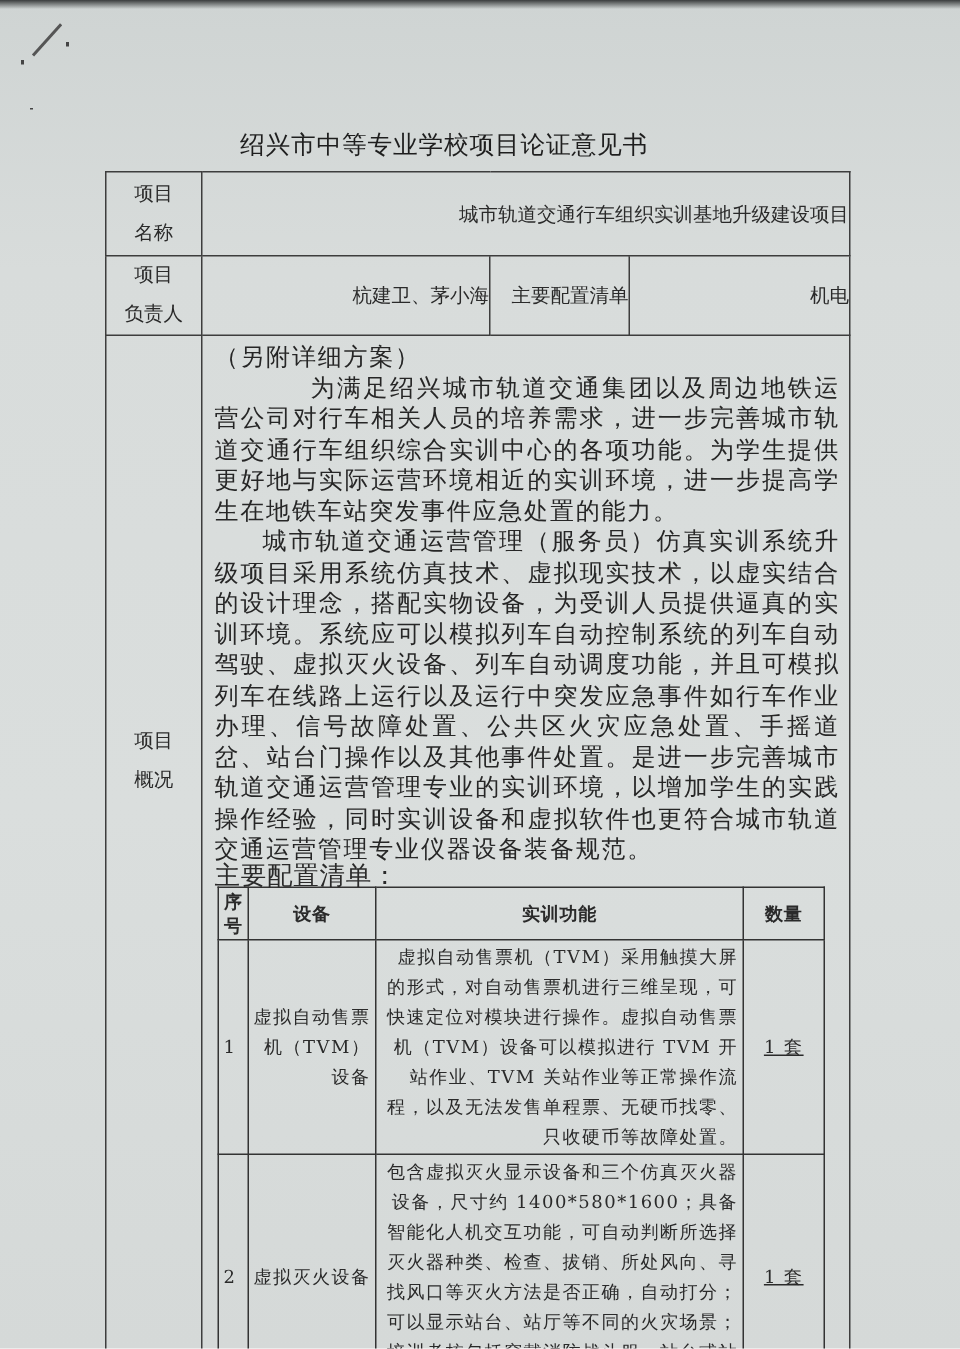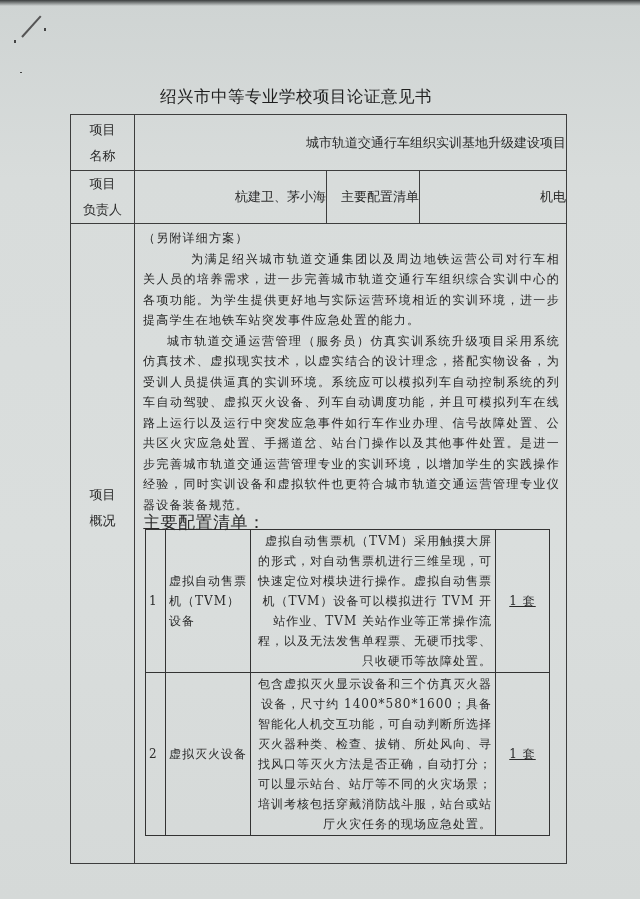--- a/index.html
+++ b/index.html
@@ -33,38 +33,38 @@
     font-size: 13px;
     margin-top: 24px;
   }
   .label-cell {
     text-align: center; line-height: 26px;
     font-family: "DejaVu Sans", "Liberation Sans", sans-serif; font-size: 13px;
   }
   .value-cell { text-align: right; font-family: "DejaVu Sans", "Liberation Sans", sans-serif; font-size: 13px; }
   .overview-cell { vertical-align: top !important; padding: 4px 6px 0 8px !important; }
   .para {
-    font-size: 12px; line-height: 20.5px; letter-spacing: 1.2px; margin: 0;
+    font-size: 16px; line-height: 20.5px; letter-spacing: 1.2px; margin: 0;
     text-align: justify; color: #262626;
   }
   .indent { text-indent: 2em; }
   .list-title { font-size: 17px; line-height: 14px; margin: 0; letter-spacing: 0.5px; }
   .config-table {
     width: 366px; border-collapse: collapse; table-layout: fixed; margin-left: 2px;
   }
   .config-table td, .config-table th {
     border: 1.2px solid #333; padding: 1px 3px; font-size: 12px;
     line-height: 20px; letter-spacing: 1px; font-weight: normal;
   }
   .config-table th {
     font-family: "DejaVu Sans", "Liberation Sans", sans-serif; font-weight: bold;
     text-align: center; line-height: 16px; letter-spacing: 0.5px;
   }
   .c-seq { text-align: left; }
-  .c-dev { text-align: left; }
+  .c-dev { text-align: right; }
   .c-func { text-align: right; }
   .c-qty { text-align: center; text-decoration: underline; }
 </style>
 </head>
 <body>
 
 <div class="top-shadow"></div>
 <div class="pencil-mark"></div>
 <div class="dot" style="left:44px;top:28px;"></div>
 <div class="dot" style="left:14px;top:40px;"></div>
@@ -107,20 +107,26 @@
       <p class="para indent">城市轨道交通运营管理（服务员）仿真实训系统升级项目采用系统仿真技术、虚拟现实技术，以虚实结合的设计理念，搭配实物设备，为受训人员提供逼真的实训环境。系统应可以模拟列车自动控制系统的列车自动驾驶、虚拟灭火设备、列车自动调度功能，并且可模拟列车在线路上运行以及运行中突发应急事件如行车作业办理、信号故障处置、公共区火灾应急处置、手摇道岔、站台门操作以及其他事件处置。是进一步完善城市轨道交通运营管理专业的实训环境，以增加学生的实践操作经验，同时实训设备和虚拟软件也更符合城市轨道交通运营管理专业仪器设备装备规范。</p>
       <p class="list-title">主要配置清单：</p>
       <table class="config-table">
         <colgroup>
           <col style="width:20px">
           <col style="width:85px">
           <col style="width:245px">
           <col style="width:54px">
         </colgroup>
         <tbody>
+              <tr>
+          <th style="padding:1px 2px;">序号</th>
+          <th>设备</th>
+          <th>实训功能</th>
+          <th>数量</th>
+        </tr>
         <tr>
           <td class="c-seq">1</td>
           <td class="c-dev">虚拟自动售票机（TVM）设备</td>
           <td class="c-func">虚拟自动售票机（TVM）采用触摸大屏的形式，对自动售票机进行三维呈现，可快速定位对模块进行操作。虚拟自动售票机（TVM）设备可以模拟进行 TVM 开站作业、TVM 关站作业等正常操作流程，以及无法发售单程票、无硬币找零、只收硬币等故障处置。</td>
           <td class="c-qty">1 套</td>
         </tr>
         <tr>
           <td class="c-seq">2</td>
           <td class="c-dev">虚拟灭火设备</td>
           <td class="c-func">包含虚拟灭火显示设备和三个仿真灭火器设备，尺寸约 1400*580*1600；具备智能化人机交互功能，可自动判断所选择灭火器种类、检查、拔销、所处风向、寻找风口等灭火方法是否正确，自动打分；可以显示站台、站厅等不同的火灾场景；培训考核包括穿戴消防战斗服，站台或站厅火灾任务的现场应急处置。</td>

